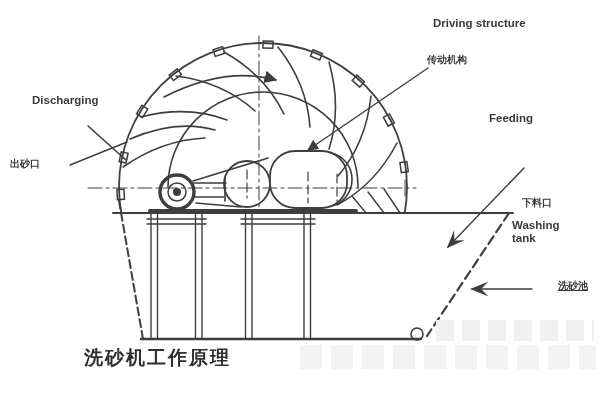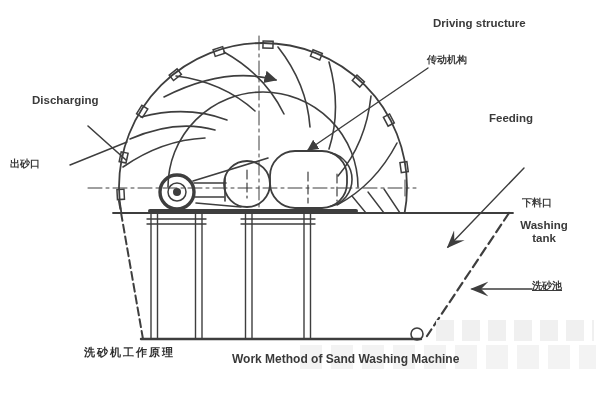--- a/index.html
+++ b/index.html
@@ -8,21 +8,21 @@
     font-family:"Liberation Sans","DejaVu Sans",sans-serif;
   }
   .stage svg{position:absolute;left:0;top:0;}
   .lbl{
     position:absolute;color:#3a3a3a;font-weight:bold;white-space:nowrap;
     line-height:1.15;letter-spacing:0;
   }
   .lbl.en{font-size:11.5px;}
   .lbl.zh{font-size:10px;}
   .lbl.wrap{white-space:normal;}
-  .caption-zh{position:absolute;left:84px;top:345px;font-size:11px;font-weight:bold;color:#2f2f2f;letter-spacing:2px;}
+  .caption-zh{position:absolute;left:84px;top:345px;font-size:19px;font-weight:bold;color:#2f2f2f;letter-spacing:2px;}
   .caption-en{position:absolute;left:232px;top:352px;font-size:12px;font-weight:bold;color:#3a3a3a;z-index:2;}
   .wm{position:absolute;z-index:1;}
   .wm.row1{left:436px;top:320px;width:158px;height:21px;
     background:repeating-linear-gradient(90deg,#f0f0f0 0 18px,#ffffff 18px 26px);}
   .wm.row2{left:300px;top:345px;width:296px;height:24px;
     background:repeating-linear-gradient(90deg,#f3f3f3 0 22px,#ffffff 22px 31px);}
 </style>
 </head>
 <body>
 
@@ -137,18 +137,17 @@
     <line x1="524" y1="168" x2="448" y2="247" stroke-width="1.4" marker-end="url(#arrBig)"></line>
     <line x1="532" y1="289" x2="472" y2="289" stroke-width="1.4" marker-end="url(#arrBig)"></line>
   </svg>
 
   <div class="lbl en" style="left:433px;top:17px;">Driving structure</div>
   <div class="lbl zh" style="left:427px;top:54px;">传动机构</div>
   <div class="lbl en" style="left:8px;top:94px;padding-left:24px;">Discharging</div>
   <div class="lbl zh" style="left:10px;top:158px;">出砂口</div>
   <div class="lbl en" style="left:489px;top:112px;">Feeding</div>
   <div class="lbl zh" style="left:522px;top:157px;margin-top:40px;">下料口</div>
-  <div class="lbl en wrap" style="left:512px;top:219px;width:64px;text-align:center;">Washing tank</div>
-  <div class="lbl zh" style="left:532px;top:280px;text-decoration:underline;">洗砂池</div>
+  <div class="lbl en wrap" style="left:512px;top:219px;width:64px;">Washing tank</div>
+  <div class="lbl zh" style="left:558px;top:280px;text-decoration:underline;">洗砂池</div>
 
   <div class="caption-zh">洗砂机工作原理</div>
-  <div class="caption-en">Work Method of Sand Washing Machine</div>
 </div>
 
 </body></html>

